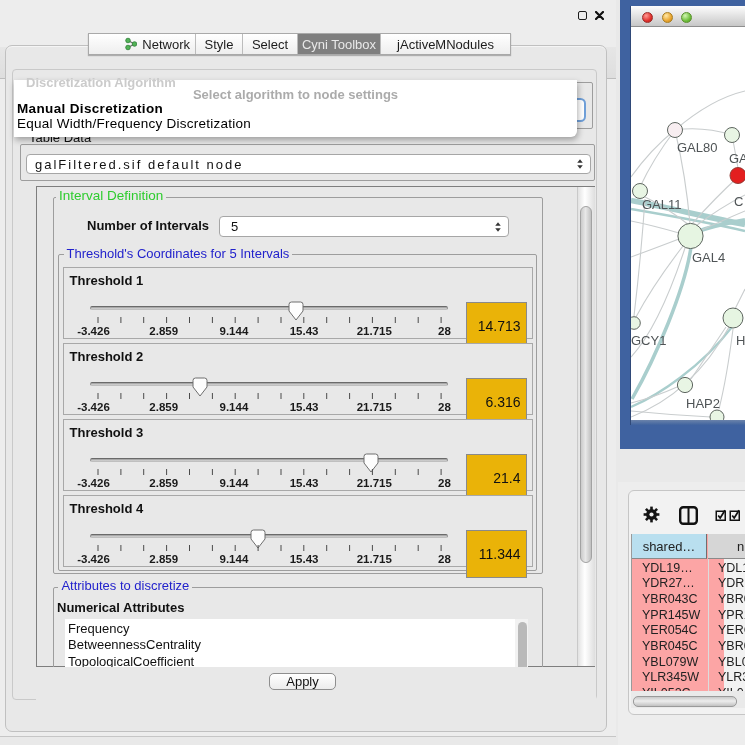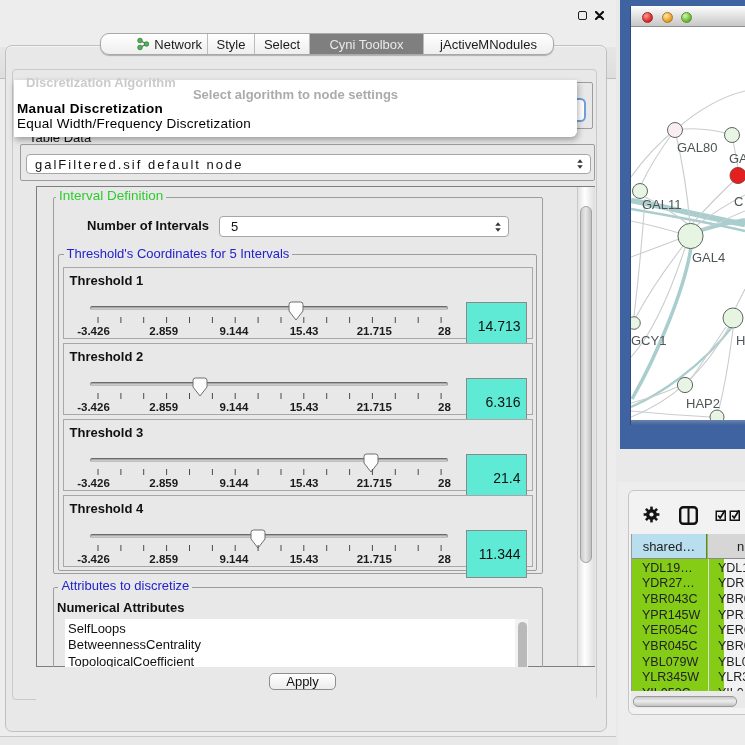--- a/index.html
+++ b/index.html
@@ -14,21 +14,21 @@
 #ic-min { left:578px; top:11px; width:9px; height:9px; border:1.5px solid #1c1c1c; border-radius:2px; }
 
 
 
 #outerp { left:5px; top:45px; width:602px; height:687px; background:#e8e8e8; border:1px solid #c0c0c0; border-radius:7px; box-shadow:inset 0 1px 0 #f5f5f5; }
 
 #innerp { left:12px; top:69px; width:585px; height:631px; background:#e8e8e8; border:1px solid #c9c9c9; border-radius:4px; }
 
 
 .tabrow { display:flex; }
-#toptabs { left:100px; top:33px; height:22px; border:1px solid #a9a9a9; border-radius:9px; background:linear-gradient(#ffffff,#eeeeee); box-shadow:0 1px 1px rgba(0,0,0,.25); overflow:hidden; }
+#toptabs { left:88px; top:33px; height:22px; border:1px solid #a9a9a9; border-radius:0; background:linear-gradient(#ffffff,#eeeeee); box-shadow:0 1px 1px rgba(0,0,0,.25); overflow:hidden; }
 #toptabs .tab, #bottabs .tab { height:100%; display:flex; align-items:center; justify-content:center; font-size:13px; color:#1c1c1c; border-right:1px solid #bcbcbc; white-space:nowrap; flex:none; }
 #toptabs .tab:last-child, #bottabs .tab:last-child { border-right:none; }
 #toptabs .tab.sel, #bottabs .tab.sel { background:#7f7f7f; color:#e9e9e9; }
 #bottabs { left:143px; top:703px; height:21px; border:1px solid #a9a9a9; border-radius:5px; background:linear-gradient(#ffffff,#eeeeee); box-shadow:0 1px 1px rgba(0,0,0,.2); overflow:hidden; }
 
 
 .grp { position:absolute; border:1px solid #9d9d9d; border-radius:2px; }
 .grplab { position:absolute; background:#e8e8e8; padding:0 3px; font-size:13px; line-height:13px; }
 
 
@@ -38,21 +38,21 @@
 
 #scrollp { left:36px; top:185.5px; width:559px; height:481px; border:1px solid #7e7e7e; background:#e8e8e8; overflow:hidden; }
 #vscroll { left:576.5px; top:186.5px; width:18px; height:479px; background:linear-gradient(90deg,#e2e2e2,#ffffff 40%,#dedede); border-left:1px solid #c9c9c9; }
 #vthumb { left:580px; top:206px; width:12px; height:357px; background:linear-gradient(90deg,#cacaca,#e8e8e8 45%,#c0c0c0); border:1px solid #a2a2a2; border-radius:6px; }
 
 
 .tblock { position:absolute; left:62.5px; width:470px; height:72px; border:1px solid #a8a8a8; background:#e8e8e8; }
 .tblock .tl { position:absolute; left:6px; top:5px; font-weight:bold; font-size:13px; color:#111; }
 .track { position:absolute; left:26.5px; top:38px; width:358px; height:4.5px; border-radius:2.5px; background:linear-gradient(#989898,#dadada); border-top:1px solid #6a6a6a; border-bottom:1px solid #bfbfbf; border-left:1px solid #8f8f8f; border-right:1px solid #8f8f8f; }
 .thumbp { position:absolute; top:33.5px; width:16px; height:20px; }
-.vbox { position:absolute; left:402px; top:34px; width:61px; height:48px; background:#5eead4; border:1px solid #8a8a8a; font-size:14px; color:#111; display:flex; align-items:center; justify-content:flex-end; padding-right:5px; }
+.vbox { position:absolute; left:402px; top:34px; width:61px; height:48px; background:#eab308; border:1px solid #8a8a8a; font-size:14px; color:#111; display:flex; align-items:center; justify-content:flex-end; padding-right:5px; }
 .ticks { position:absolute; left:0; top:49.5px; width:470px; height:7px; }
 .tlabel { position:absolute; top:57.5px; font-size:11.5px; font-weight:bold; color:#1a1a1a; transform:translateX(-50%); }
 
 
 #attrlist { left:65px; top:619px; width:450px; height:47.5px; background:#fff; font-size:13px; color:#111; overflow:hidden; }
 #attrlist div { height:16.3px; padding:2px 0 0 3px; }
 #listbar { left:515px; top:619px; width:13px; height:47.5px; background:#f2f2f2; }
 
 
 #applyb { left:269px; top:672.5px; width:67px; height:17px; background:linear-gradient(#ffffff,#ececec); border:1px solid #8e8e8e; border-radius:5px; font-size:13px; color:#111; display:flex; align-items:center; justify-content:center; }
@@ -69,21 +69,21 @@
 #netframe { left:631px; top:6px; width:114px; height:419px; background:#fff; box-shadow:-1px 0 0 rgba(0,0,0,.25); }
 #nettitle { left:0; top:0; width:114px; height:21px; background:linear-gradient(#fdfdfd,#c7c7c7); border-bottom:1px solid #8e8e8e; border-top-left-radius:4px; }
 .tl-btn { position:absolute; top:5.5px; width:11px; height:11px; border-radius:50%; }
 #netshadow { left:631px; top:420px; width:114px; height:5px; background:linear-gradient(#6b83ab,#40639e); }
 
 #tpbar { left:618px; top:453px; width:127px; height:29px; background:#e3e3e3; border-top:1px solid #d6d6d6; border-bottom:1px solid #d9d9d9; }
 #tpbar .t { position:absolute; left:16px; top:7px; font-size:13px; color:#1c1c1c; }
 #tparea { left:618px; top:482px; width:127px; height:263px; background:#ededed; }
 #twin { left:627.5px; top:490px; width:131px; height:225px; background:#f2f2f2; border:1px solid #c6c6c6; border-radius:6px; }
 
-#ttable { left:631px; top:534px; width:93px; height:159px; background:#84cc16; }
+#ttable { left:631px; top:534px; width:93px; height:159px; background:#fca5a5; }
 .th1 { position:absolute; left:0; top:0; width:75px; height:25px; background:#b9dfef; border-bottom:1px solid #8a8a8a; border-right:1px solid #6f6f6f; font-size:13px; color:#222; display:flex; align-items:center; justify-content:center; }
 .th2 { position:absolute; left:76px; top:0; width:40px; height:25px; background:#d6d6d6; border-bottom:1px solid #8a8a8a; font-size:13px; color:#222; display:flex; align-items:center; padding-left:29px; }
 .trow { position:absolute; left:0; width:120px; height:15.65px; font-size:12.5px; color:#222; }
 .trow .c1 { position:absolute; left:10px; top:0; }
 .trow .c2 { position:absolute; left:86px; top:0; }
 #hscroll { left:631px; top:691px; width:114px; height:17px; background:#eaeaea; }
 #hthumb { left:633px; top:696px; width:104px; height:11px; background:linear-gradient(#c9c9c9,#ededed 45%,#c2c2c2); border:1px solid #9a9a9a; border-radius:5px; }
 </style>
 </head>
 <body>
@@ -103,21 +103,21 @@
 
   <div id="toptabs" class="abs tabrow">
     <div class="tab" style="width:107px; justify-content:flex-end; padding-right:5px;"><svg width="12" height="14" viewBox="0 0 12 14" style="margin-right:5px">
           <path d="M3 3.5 L9.5 7 L3 10.5" stroke="#6b6b6b" stroke-width="1.2" fill="none"></path>
           <circle cx="3" cy="3.5" r="2.3" fill="#52b356" stroke="#2c7d37" stroke-width="0.8"></circle>
           <circle cx="3" cy="10.5" r="2.3" fill="#52b356" stroke="#2c7d37" stroke-width="0.8"></circle>
           <circle cx="9.5" cy="7" r="2.3" fill="#52b356" stroke="#2c7d37" stroke-width="0.8"></circle>
         </svg>Network</div>
     <div class="tab" style="width:47px">Style</div>
     <div class="tab" style="width:55px">Select</div>
-    <div class="tab sel" style="width:114px">Cyni Toolbox</div>
+    <div class="tab sel" style="width:83px">Cyni Toolbox</div>
     <div class="tab" style="width:129px">jActiveMNodules</div>
   </div>
 
   <div class="grp" style="left:20px; top:82px; width:573px; height:47px;"></div>
   <div class="abs" style="left:558px; top:98px; width:28px; height:23.5px; background:#fff; border:2.5px solid #6f9fd8; border-radius:5.5px;"></div>
 
   <div class="grp" style="left:20px; top:143.5px; width:575px; height:37px;"></div>
   <div class="grplab" style="left:26px; top:130.5px; color:#111; background:none;">Table Data</div>
   <div class="combo" style="left:26px; top:154px; width:565px; height:20px; font-size:13px; letter-spacing:2px; padding-left:8px;">galFiltered.sif default node
     <svg class="arr" viewBox="0 0 9 14">
@@ -269,21 +269,21 @@
       <span class="tlabel" style="left:240.6px">15.43</span>
       <span class="tlabel" style="left:310.8px">21.715</span>
       <span class="tlabel" style="left:381.0px">28</span>
     <div class="vbox">11.344</div>
   </div>
 
   <div class="grp" style="left:52.5px; top:587px; width:490.5px; height:100px;"></div>
   <div class="grplab" style="left:58.4px; top:578.7px; color:#2222cc; font-size:13px;">Attributes to discretize</div>
   <div class="abs" style="left:57px; top:600px; font-size:13px; font-weight:bold; color:#111;">Numerical Attributes</div>
   <div id="attrlist" class="abs">
-    <div>SelfLoops</div>
+    <div>Frequency</div>
     <div>BetweennessCentrality</div>
     <div>TopologicalCoefficient</div>
   </div>
   <div id="listbar" class="abs"></div>
   <div class="abs" style="left:518px; top:621.5px; width:9px; height:46px; background:#b9b9b9; border-radius:4.5px 4.5px 0 0;"></div>
 
   <div class="abs" style="left:36px; top:667px; width:560px; height:34px; background:#e8e8e8;"></div>
 
   <div id="applyb" class="abs">Apply</div>
 

